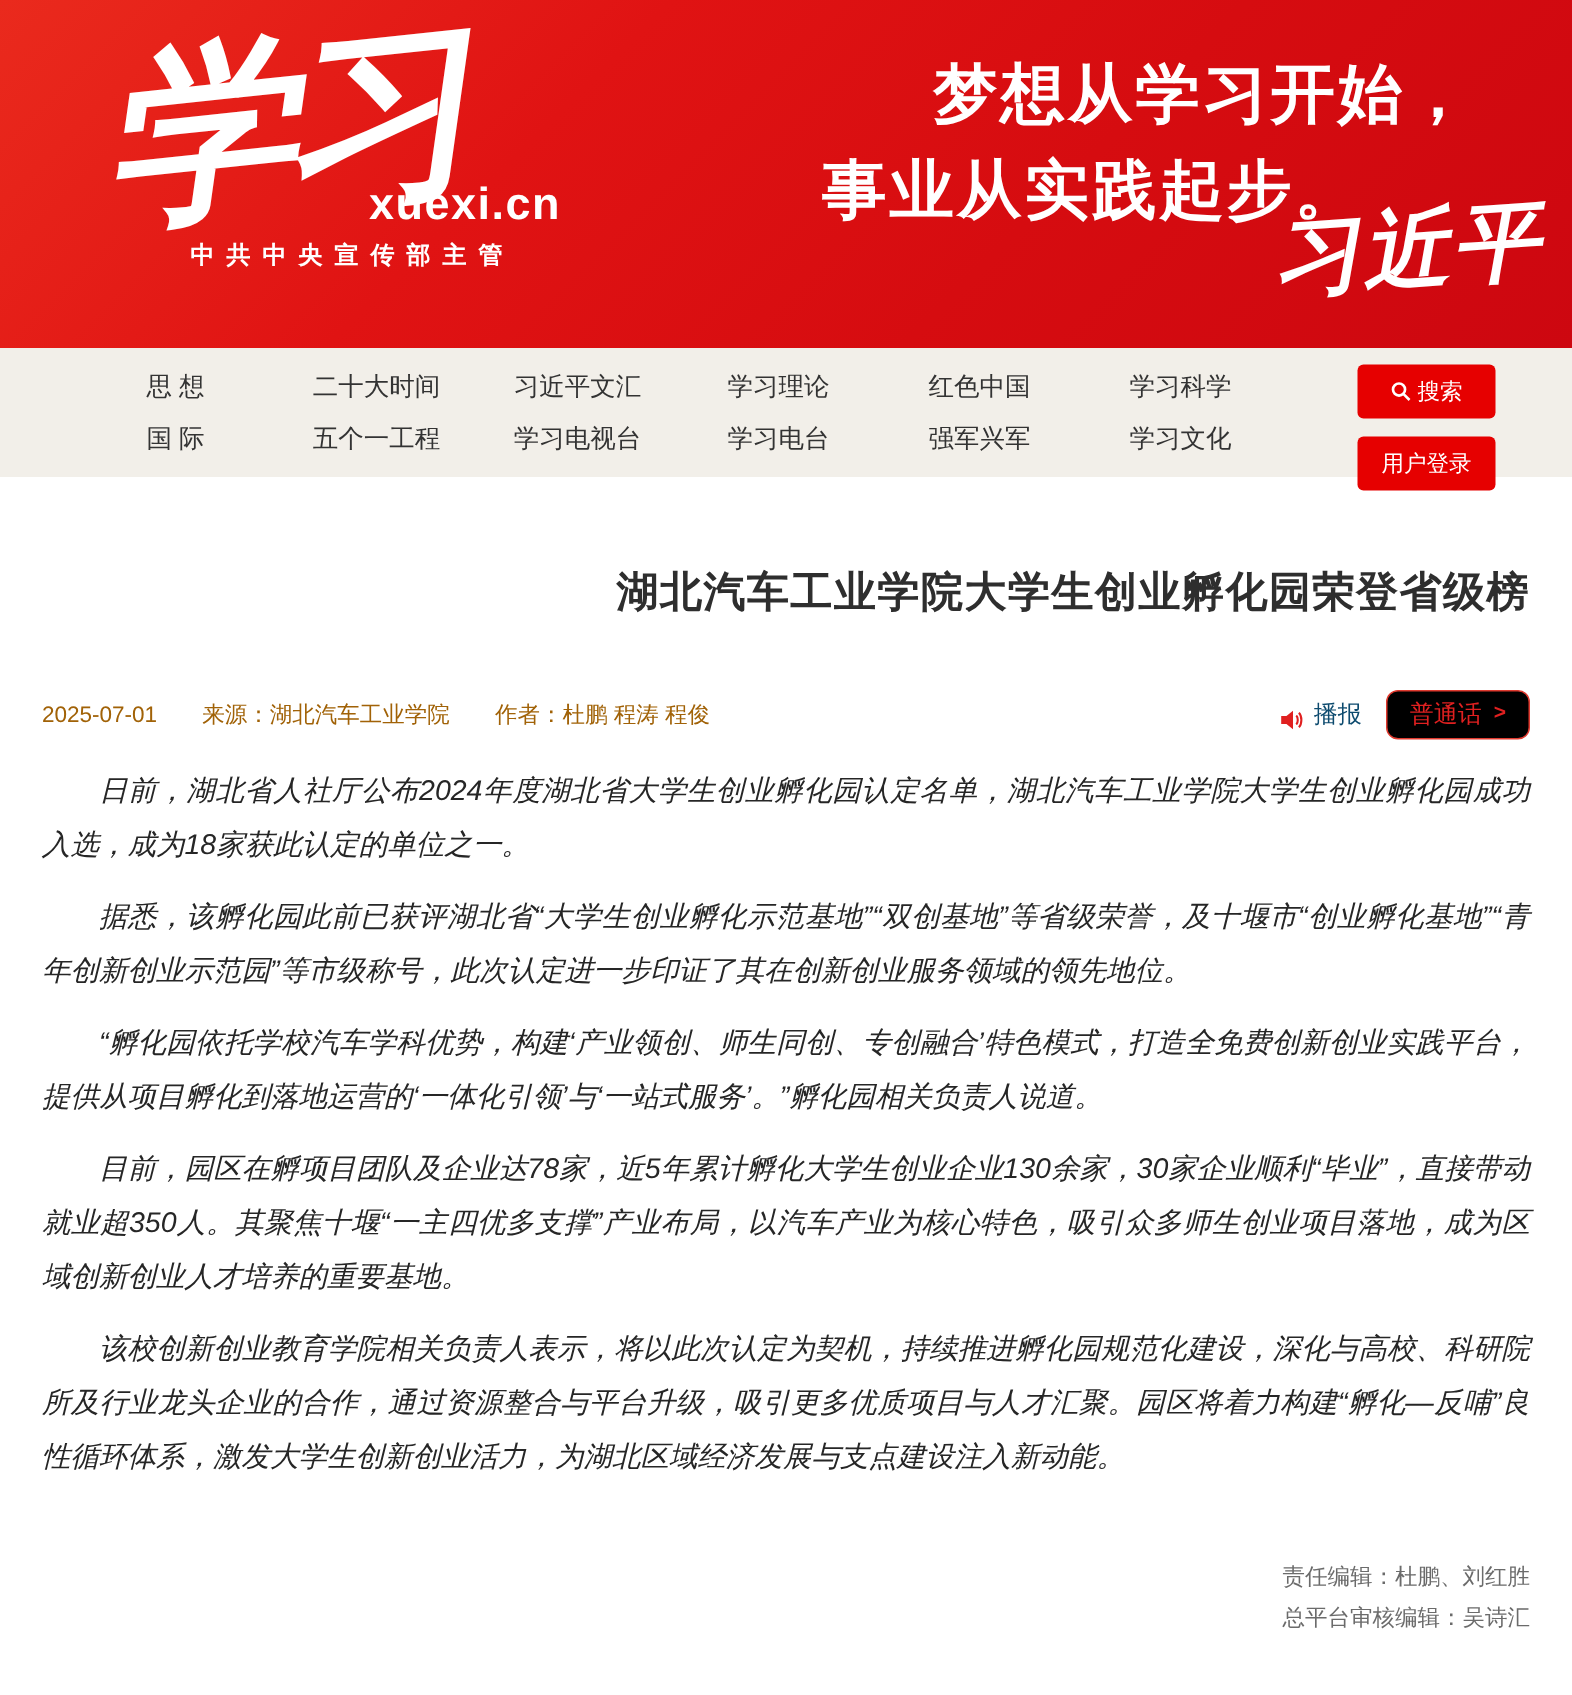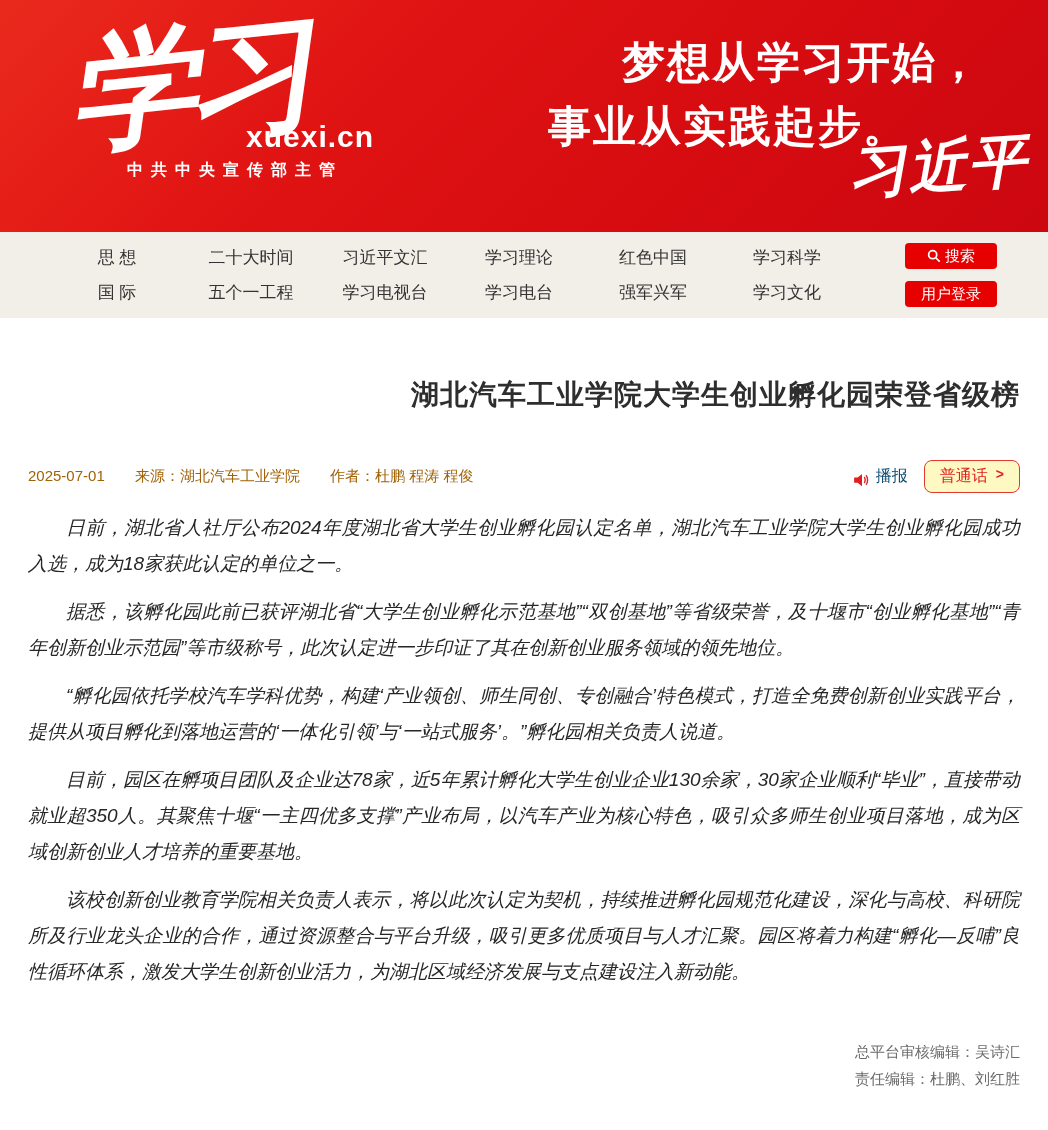--- a/index.html
+++ b/index.html
@@ -51,21 +51,21 @@
   }
   .nav-rows { position:absolute; left:50px; top:8px; }
   .nav-row { display:flex; height:35px; align-items:center; }
   .nav-link {
     width:134px; text-align:center; font-size:17px; color:#333333;
     text-decoration:none; cursor:pointer; white-space:nowrap;
   }
   .nav-buttons { position:absolute; right:51px; top:11px; width:92px; }
   .nav-btn {
     display:flex; align-items:center; justify-content:center; gap:4px;
-    width:92px; height:26px; border:none; border-radius:4px;
+    width:92px; height:36px; border:none; border-radius:4px;
     background:#e60000; color:#ffffff; font-size:15px; cursor:pointer;
     font-family:"Liberation Sans", sans-serif;
   }
   .nav-btn + .nav-btn { margin-top:12px; }
   .search-glyph { width:14px; height:14px; display:block; }
 
   
   .content { position:relative; padding:0 28px; }
   .article-title {
     margin-top:58px; text-align:right;
@@ -79,21 +79,21 @@
   .meta-left span { margin-right:26px; }
   .meta-left span:last-child { margin-right:0; }
   .meta-right { display:flex; align-items:center; gap:16px; }
   .broadcast {
     display:flex; align-items:flex-end; gap:6px;
     color:#0c4a6e; font-size:16px; cursor:pointer;
   }
   .speaker-glyph { width:16px; height:14px; display:block; }
   .mandarin-btn {
     display:flex; gap:8px;
-    border:1px solid #e03a2f; border-radius:8px; background:#fef9c3;
+    border:1px solid #e03a2f; border-radius:8px; background:#000000;
     color:#e02020; font-size:16px; padding:5px 15px; cursor:pointer;
     font-family:"Liberation Sans", sans-serif;
   }
   .mandarin-arrow { font-size:14px; font-weight:700; }
 
   .article-body { margin-top:18px; }
   .article-body p {
     font-size:19px; line-height:36px; color:#262626;
     text-align:justify; text-indent:2em; margin:12px 0;font-style:italic;
   }
@@ -179,20 +179,20 @@
 
     <div class="article-body">
       <p>日前，湖北省人社厅公布2024年度湖北省大学生创业孵化园认定名单，湖北汽车工业学院大学生创业孵化园成功入选，成为18家获此认定的单位之一。</p>
       <p>据悉，该孵化园此前已获评湖北省“大学生创业孵化示范基地”“双创基地”等省级荣誉，及十堰市“创业孵化基地”“青年创新创业示范园”等市级称号，此次认定进一步印证了其在创新创业服务领域的领先地位。</p>
       <p>“孵化园依托学校汽车学科优势，构建‘产业领创、师生同创、专创融合’特色模式，打造全免费创新创业实践平台，提供从项目孵化到落地运营的‘一体化引领’与‘一站式服务’。”孵化园相关负责人说道。</p>
       <p>目前，园区在孵项目团队及企业达78家，近5年累计孵化大学生创业企业130余家，30家企业顺利“毕业”，直接带动就业超350人。其聚焦十堰“一主四优多支撑”产业布局，以汽车产业为核心特色，吸引众多师生创业项目落地，成为区域创新创业人才培养的重要基地。</p>
       <p>该校创新创业教育学院相关负责人表示，将以此次认定为契机，持续推进孵化园规范化建设，深化与高校、科研院所及行业龙头企业的合作，通过资源整合与平台升级，吸引更多优质项目与人才汇聚。园区将着力构建“孵化—反哺”良性循环体系，激发大学生创新创业活力，为湖北区域经济发展与支点建设注入新动能。</p>
     </div>
 
     <div class="footer-credits">
+      <div>责任编辑：杜鹏、刘红胜</div>
       <div>总平台审核编辑：吴诗汇</div>
-      <div>责任编辑：杜鹏、刘红胜</div>
     </div>
   </main>
 
   <div class="clipped-partial"></div>
 
 </div>
 
 </body></html>

